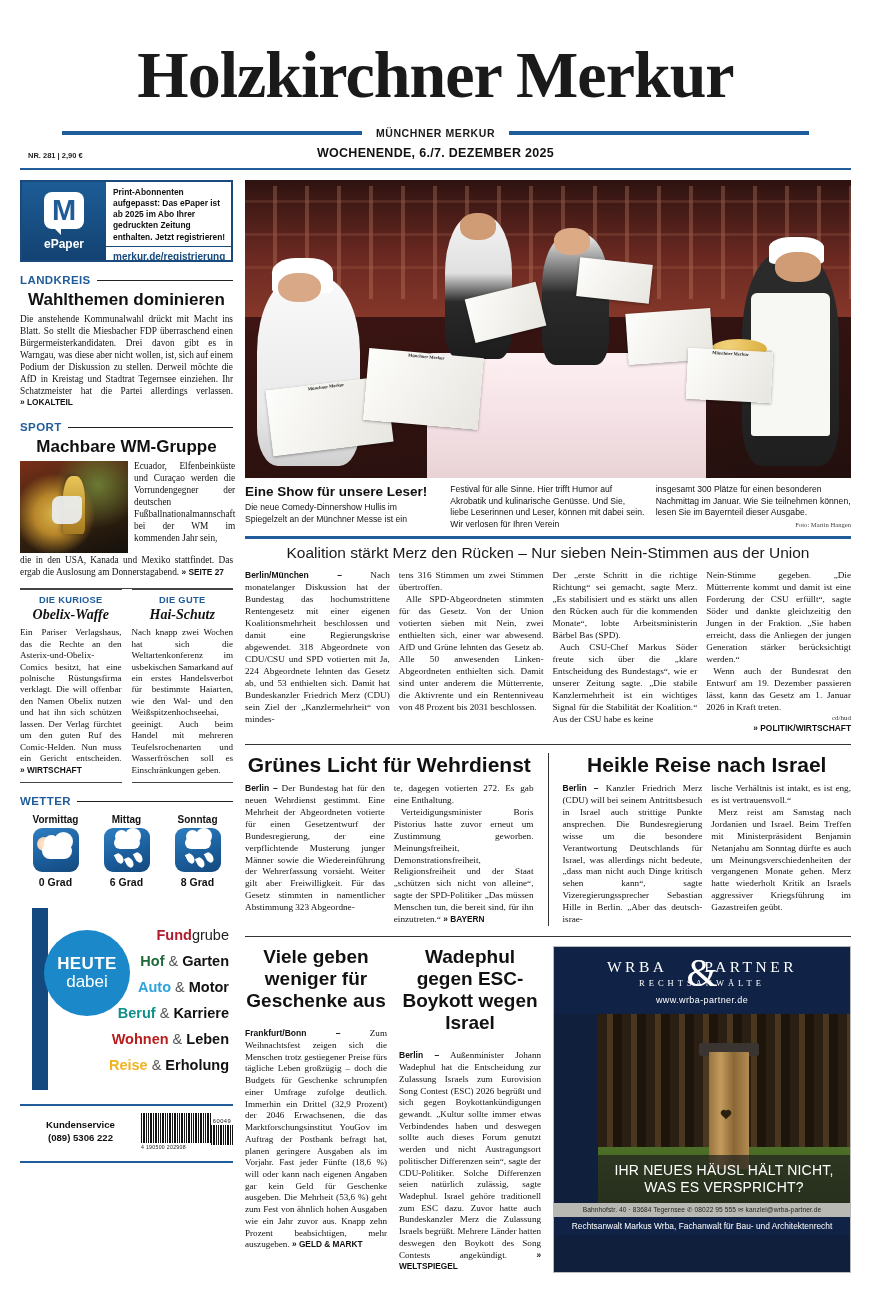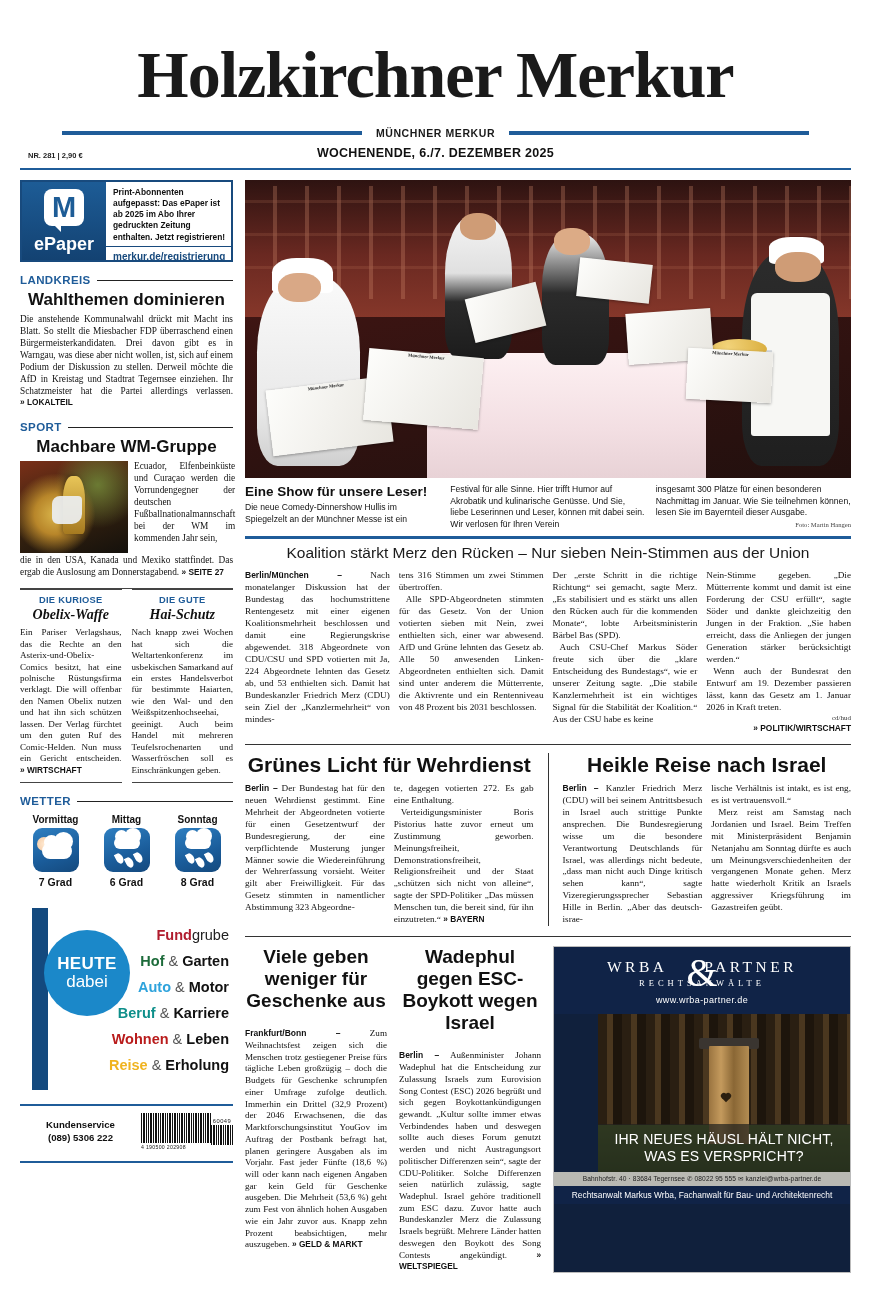--- a/index.html
+++ b/index.html
@@ -72,21 +72,21 @@
     width: 40px; height: 37px; background: #fff; border-radius: 8px;
     display: flex; align-items: center; justify-content: center;
     position: relative; color: #1d5c96; font-weight: bold; font-size: 29px;
     font-family: "Liberation Sans", sans-serif; line-height: 1;
   }
   .m-bubble::after {
     content: ""; position: absolute; bottom: -6px; left: 9px;
     border-left: 8px solid transparent; border-right: 0px solid transparent;
     border-top: 8px solid #fff;
   }
-  .epaper-word { color: #fff; font-size: 18px; font-weight: bold; margin-top: 8px; }
+  .epaper-word { color: #fff; font-size: 12px; font-weight: bold; margin-top: 8px; }
   .epaper-right { flex: 1 1 auto; display: flex; flex-direction: column; }
   .epaper-msg {
     flex: 1 1 auto; padding: 5px 6px 3px 7px;
     font-size: 8.4px; font-weight: bold; line-height: 1.32; color: #111;
   }
   .epaper-url {
     border-top: 1px solid #184a7d; padding: 4px 7px;
     font-size: 10px; font-weight: bold; color: #184a7d;
   }
 
@@ -320,21 +320,21 @@
 
   .ad { flex:1 1 auto; border: 1px solid #bbb; position: relative; overflow: hidden;
         min-height: 272px; background:#10203c; }
   .ad-head { background:#102347; padding: 11px 0 9px; text-align:center; position:relative; }
   .ad-firm { color:#fff; font-size: 15.5px; letter-spacing: 3.5px; font-family:"Liberation Serif",serif; }
   .ad-sub { color:#fff; font-size: 8.5px; letter-spacing: 4px; margin-top:2px; font-family:"Liberation Serif",serif; }
   .ad-amp { position:absolute; left:50%; top: 6px; transform: translateX(-50%);
             font-family:"Liberation Serif",serif; font-size: 40px; color:#fff; line-height:1; }
   .ad-url { color:#fff; font-size: 9px; margin-top: 7px; letter-spacing:.4px; }
   .ad-photo {
-    height: 158px; position:relative; overflow:hidden;
+    height: 189px; position:relative; overflow:hidden;
     background:
       repeating-linear-gradient(90deg, #2a1f12 0 9px, #4a371f 9px 15px, #1d150c 15px 24px),
       linear-gradient(180deg,#241a10 0%, #3a2a17 62%, #55702c 84%, #3f5a22 100%);
     margin-left: 44px;
   }
   .ad-grass { position:absolute; left:0; right:0; bottom:0; height: 30%;
               background: linear-gradient(180deg,#4e6f27 0%, #33541b 100%); }
   .outhouse { position:absolute; left:44%; bottom: 18%; width: 16%; height: 62%;
               background: linear-gradient(90deg,#9a7440 0%, #c49a5d 30%, #8a6735 62%, #b38c52 100%);
               border-radius:1px; }
@@ -439,21 +439,21 @@
         <span class="kicker-text">WETTER</span>
         <span class="kicker-line"></span>
       </div>
       <div class="weather-row">
         <div class="w-cell">
           <div class="w-label">Vormittag</div>
           <div class="w-icon">
             <span class="sun-dot"></span>
             <span class="cloud-a"></span>
           </div>
-          <div class="w-temp">7 Grad</div>
+          <div class="w-temp">0 Grad</div>
         </div>
         <div class="w-cell">
           <div class="w-label">Mittag</div>
           <div class="w-icon">
             <span class="cloud-b"></span>
             <span class="drop" style="left:12px;top:25px"></span>
             <span class="drop" style="left:22px;top:29px"></span>
             <span class="drop" style="left:31px;top:24px"></span>
           </div>
           <div class="w-temp">6 Grad</div>

